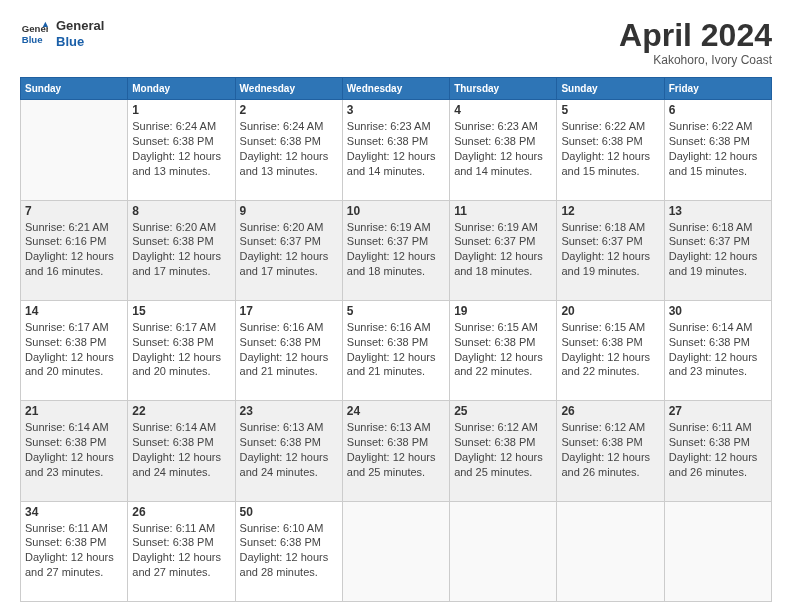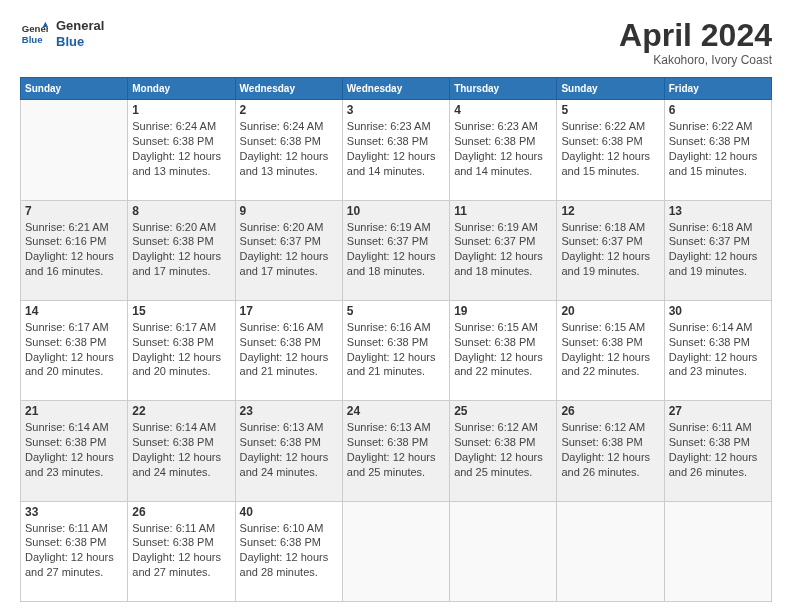--- a/index.html
+++ b/index.html
@@ -318,35 +318,35 @@
           <td>
             <span class="day-number">27</span>
             <div class="day-info" style="white-space: pre-line;">Sunrise: 6:11 AM
 Sunset: 6:38 PM
 Daylight: 12 hours
 and 26 minutes.</div>
           </td>
         </tr>
         <tr>
           <td>
-            <span class="day-number">33</span>
+            <span class="day-number">34</span>
             <div class="day-info" style="white-space: pre-line;">Sunrise: 6:11 AM
 Sunset: 6:38 PM
 Daylight: 12 hours
 and 27 minutes.</div>
           </td>
           <td>
             <span class="day-number">26</span>
             <div class="day-info" style="white-space: pre-line;">Sunrise: 6:11 AM
 Sunset: 6:38 PM
 Daylight: 12 hours
 and 27 minutes.</div>
           </td>
           <td>
-            <span class="day-number">40</span>
+            <span class="day-number">50</span>
             <div class="day-info" style="white-space: pre-line;">Sunrise: 6:10 AM
 Sunset: 6:38 PM
 Daylight: 12 hours
 and 28 minutes.</div>
           </td>
           <td class="empty-cell"></td>
           <td class="empty-cell"></td>
           <td class="empty-cell"></td>
           <td class="empty-cell"></td>
         </tr>

